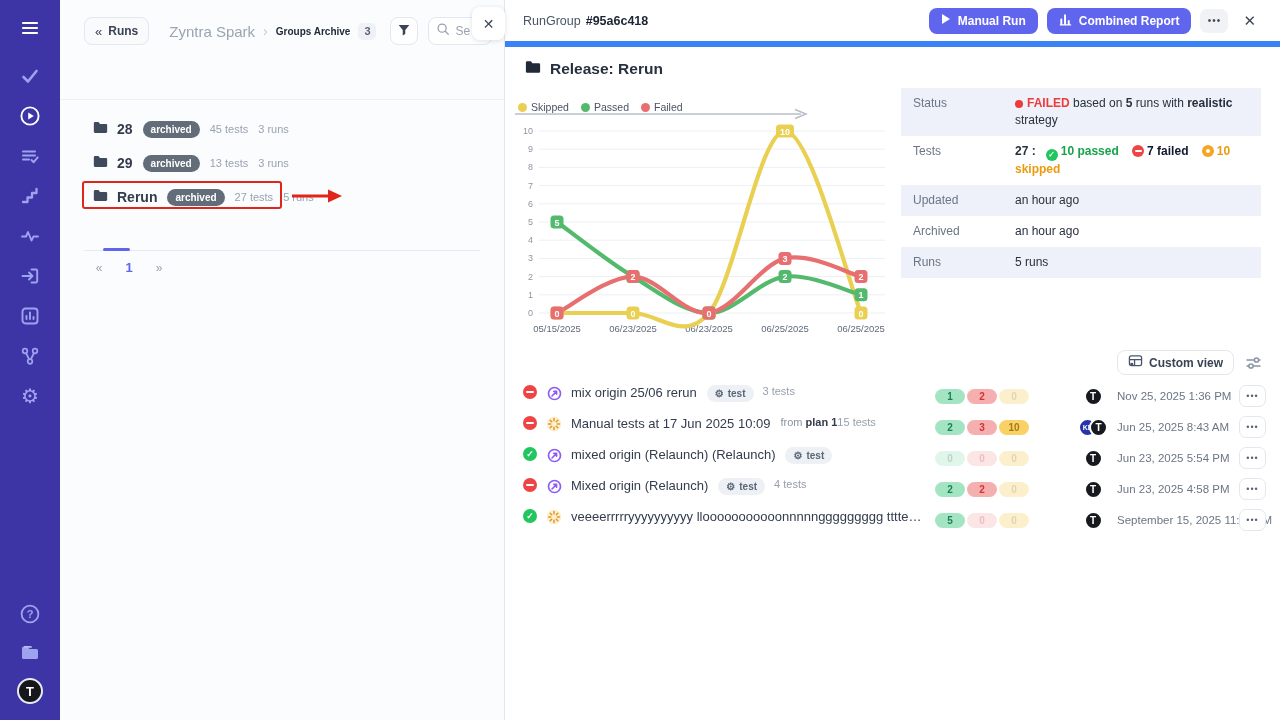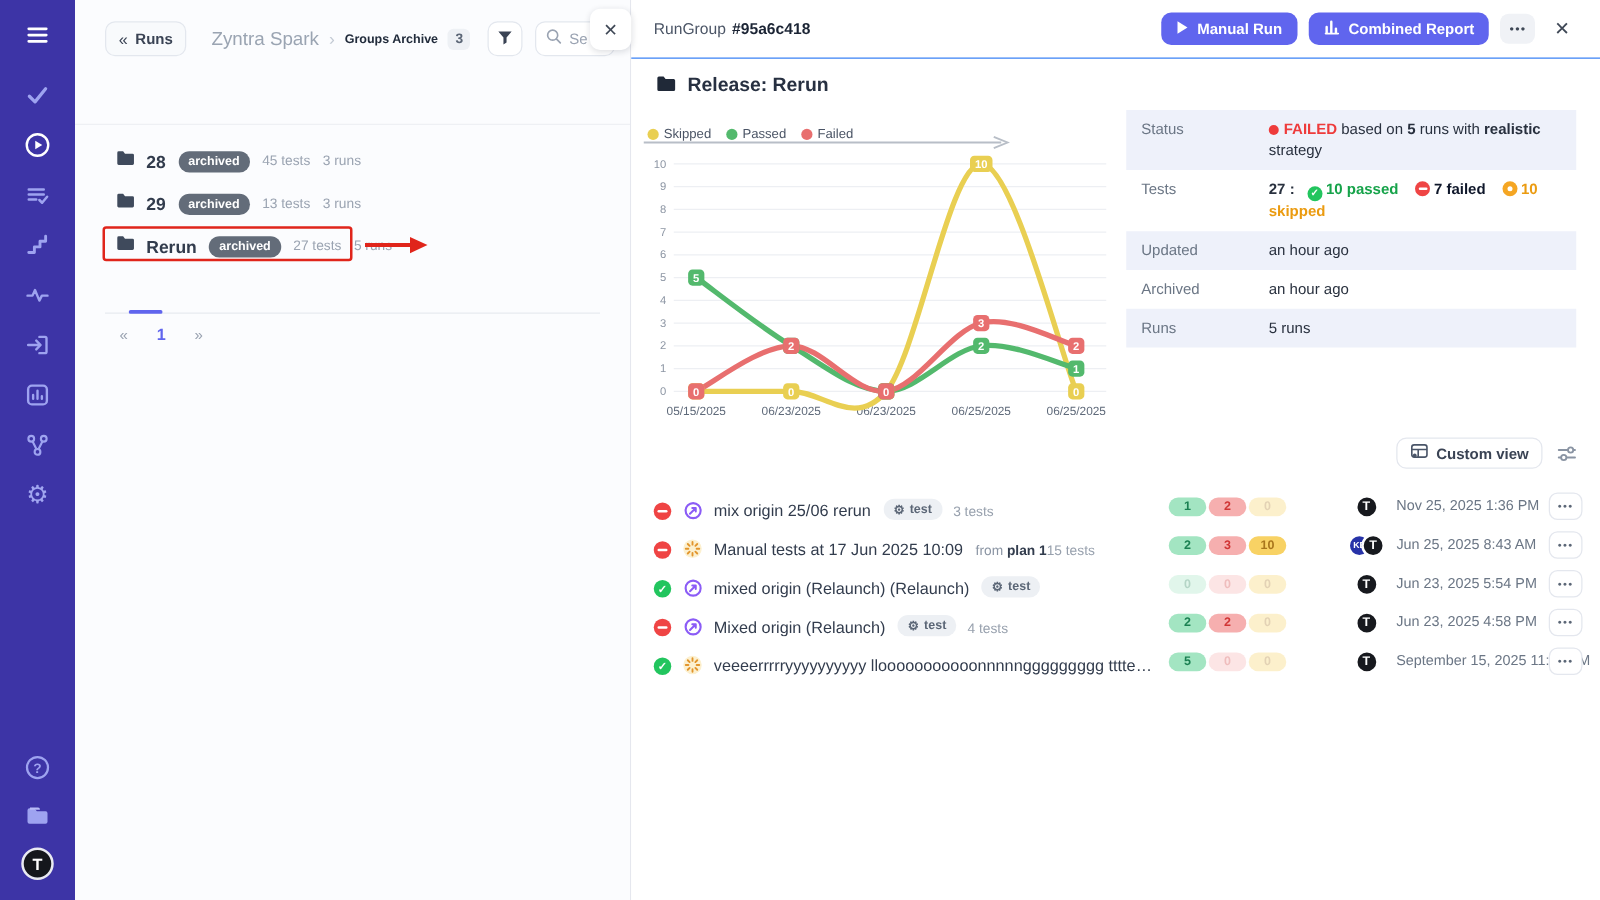--- a/index.html
+++ b/index.html
@@ -42,21 +42,21 @@
   .annot-arrow{position:absolute;left:230px;top:188px;z-index:4;pointer-events:none}
 
   .lp-divider{position:absolute;top:250px;left:24px;right:24px;height:1px;background:#e8eaef}
   .page-indicator{position:absolute;top:248px;left:43px;width:27px;height:3px;border-radius:2px;background:#6065ee}
   .pagination{position:absolute;top:260px;left:24px;display:flex;align-items:center}
   .pg{width:30px;text-align:center;font-size:12px;color:#9aa3b1;cursor:pointer}
   .pg.cur{color:#6065ee;font-weight:700;font-size:13px}
 
   
   .detail{position:absolute;left:505px;top:0;width:775px;height:720px;background:#fff}
-  .d-header{height:47px;border-bottom:1px solid #3b82f6;display:flex;align-items:center;padding:0 24px 0 18px}
+  .d-header{height:47px;border-bottom:6px solid #3b82f6;display:flex;align-items:center;padding:0 24px 0 18px}
   .d-entity{font-size:12.5px;color:#4a5465}
   .d-id{font-size:12.5px;font-weight:800;color:#1b2434;margin-left:5px}
   .d-actions{margin-left:auto;display:flex;align-items:center;gap:9px}
   .btn-primary{height:26px;padding:0 12px;border:none;border-radius:8px;background:#6065ee;color:#fff;font-size:12px;font-weight:700;display:flex;align-items:center;gap:7px;cursor:pointer;font-family:inherit}
   .more-sq{width:28px;height:24px;border:none;border-radius:7px;background:#f0f2f6;color:#3f4856;font-size:10px;letter-spacing:1px;display:flex;align-items:center;justify-content:center;cursor:pointer}
   .d-close{background:none;border:none;font-size:15px;color:#3f4856;cursor:pointer;margin-left:6px}
 
   .d-title{position:absolute;top:60px;left:20px;display:flex;align-items:flex-start;gap:9px}
   .d-title-text{font-size:15.5px;font-weight:800;color:#273041}
 
@@ -82,21 +82,21 @@
   .ic-skip::after{content:"";position:absolute;left:4px;top:4px;width:4px;height:4px;border-radius:50%;background:#fff}
   .t-pass{color:#16a34a;font-weight:700}
   .t-fail{color:#0f172a;font-weight:700}
   .t-skip{color:#eb9b10;font-weight:700}
 
   .custom-row{position:absolute;top:350px;right:18px;display:flex;align-items:center;gap:11px}
   .custom-btn{height:25px;padding:0 10px;border:1px solid #e4e7ee;background:#fff;border-radius:8px;font-size:12px;font-weight:700;color:#3a4354;display:flex;align-items:center;gap:6px;cursor:pointer;font-family:inherit}
   .tune-btn{background:none;border:none;cursor:pointer;display:flex;align-items:center}
 
   .run-list{position:absolute;top:385px;left:18px;right:14px}
-  .run-row{height:31px;display:flex;align-items:flex-end;cursor:pointer}
+  .run-row{height:31px;display:flex;align-items:flex-start;cursor:pointer}
   .rs-ic{width:14px;height:14px;border-radius:50%;flex-shrink:0;margin-right:9px;position:relative;display:flex;align-items:center;justify-content:center}
   .rs-failed{background:#ef4444}
   .rs-failed::after{content:"";width:8px;height:2.2px;background:#fff;border-radius:1px}
   .rs-passed{background:#22c55e;color:#fff;font-size:9px;font-weight:800}
   .rt-ic{width:16px;height:16px;flex-shrink:0;margin-right:9px;display:flex;align-items:center;justify-content:center}
   .run-title{font-size:13px;color:#323c4d;white-space:nowrap;overflow:hidden;text-overflow:ellipsis;margin-right:10px;flex-shrink:1;min-width:0}
   .run-from{font-size:11px;color:#8a94a3;margin-right:0;white-space:nowrap}
   .run-from b{color:#323c4d}
   .run-tag{height:17px;padding:0 8px;border-radius:9px;background:#edf0f4;color:#5b6676;font-size:10px;font-weight:600;display:flex;align-items:center;gap:4px;margin-right:9px;white-space:nowrap}
   .run-tests{font-size:11px;color:#97a0ad;white-space:nowrap}

